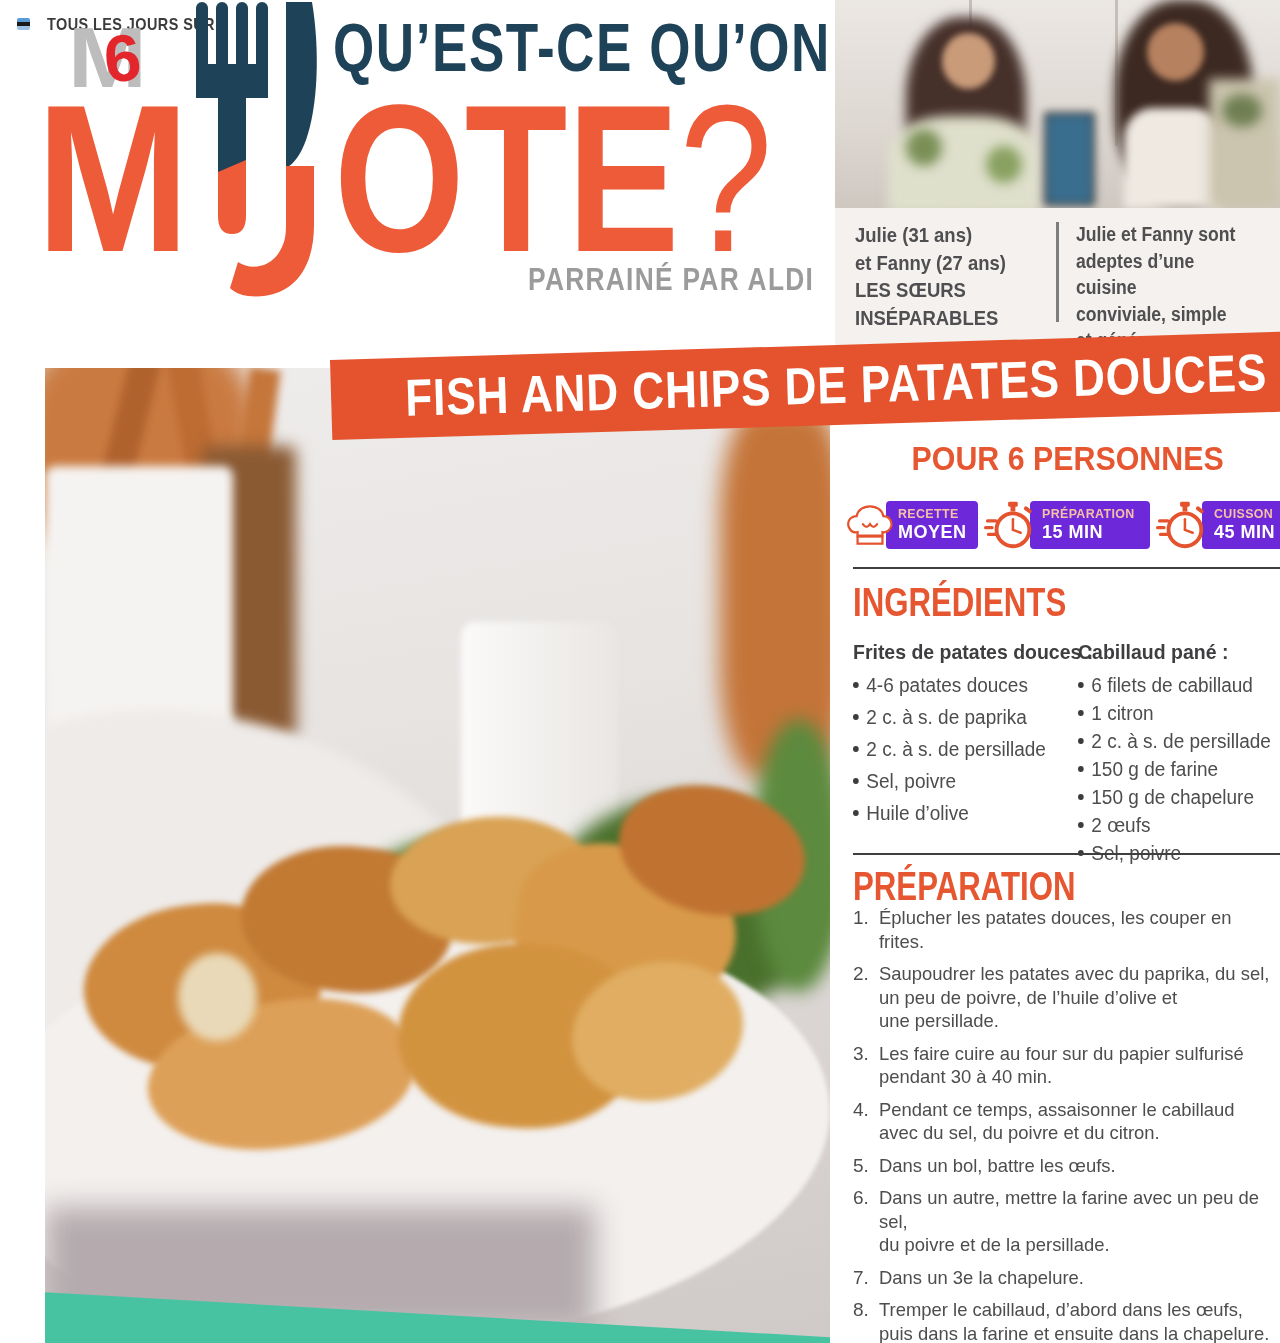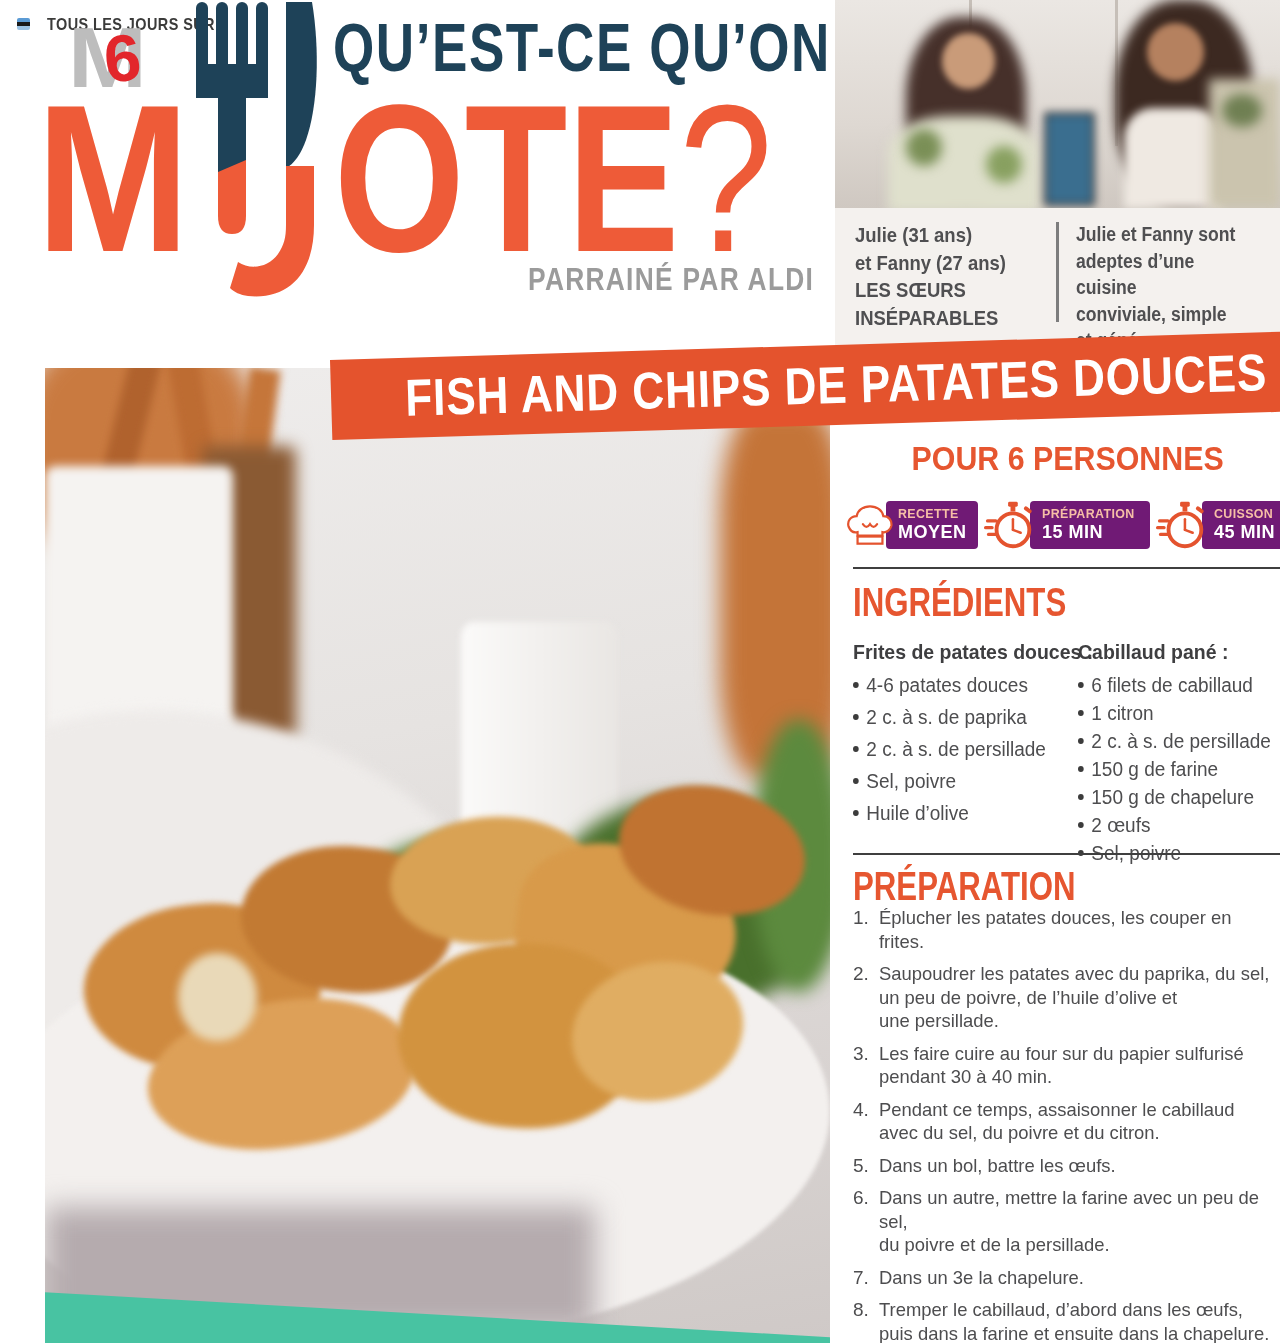--- a/index.html
+++ b/index.html
@@ -47,21 +47,21 @@
     justify-content:center;}
   .banner span{display:inline-block;color:#fff;font-size:52px;font-weight:800;
     letter-spacing:1px;transform:scaleX(.85);white-space:nowrap;}
   .serving{left:855px;top:440px;width:425px;text-align:center;font-size:33px;font-weight:800;
     color:#e65630;}
   .serving span{display:inline-block;transform:scaleX(.92);white-space:nowrap;}
   
   .badges{left:846px;top:496px;width:440px;height:58px;display:flex;
     justify-content:space-between;align-items:center;z-index:4;}
   .badge{display:flex;align-items:center;}
-  .badge .rect{background:#701a75;border-radius:4px;padding:5px 8px 6px 12px;
+  .badge .rect{background:#6d28d9;border-radius:4px;padding:5px 8px 6px 12px;
     margin-left:-8px;}
   .badge .lbl{font-size:13.5px;font-weight:700;color:#f6bfa6;letter-spacing:.4px;
     transform:scaleX(.92);transform-origin:left center;white-space:nowrap;}
   .badge .val{font-size:19px;font-weight:800;color:#ffffff;letter-spacing:.5px;
     transform:scaleX(.95);transform-origin:left center;white-space:nowrap;}
   .badge svg{position:relative;z-index:2;}
   
   .rule{left:853px;width:427px;height:2px;background:#3f3f3f;}
   .sec-head{left:853px;font-size:40px;font-weight:800;color:#e65630;
     transform:scaleX(.78);white-space:nowrap;}

